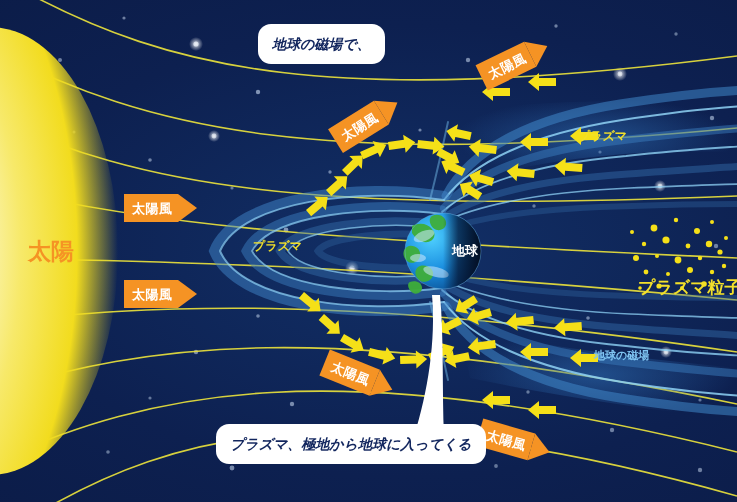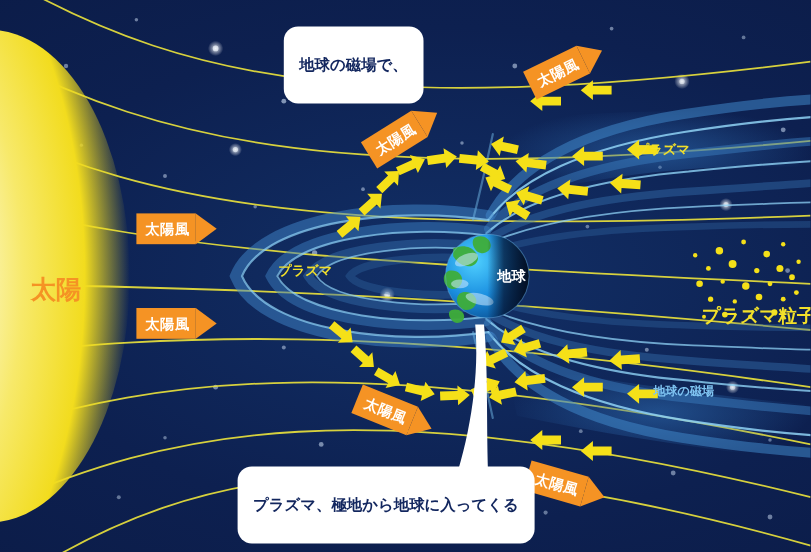--- a/index.html
+++ b/index.html
@@ -9,22 +9,22 @@
   #stage svg.layer{position:absolute;left:0;top:0;width:737px;height:502px;overflow:visible;}
 
   .sw-arrow{position:absolute;display:flex;align-items:center;}
   .sw-body{background:#f59324;color:#fff;font-weight:bold;font-size:13px;
            letter-spacing:.5px;padding:4px 5px 4px 8px;height:20px;
            display:flex;align-items:center;line-height:1;white-space:nowrap;}
   .sw-head{width:0;height:0;border-top:14px solid transparent;
            border-bottom:14px solid transparent;border-left:19px solid #f59324;}
 
   .callout{position:absolute;background:#fff;border-radius:13px;
-           padding:25px 14px;color:#12265e;font-weight:bold;font-size:14px;
-           line-height:1.45;text-align:center;white-space:nowrap;}
+           padding:10px 14px;color:#12265e;font-weight:bold;font-size:14px;
+           line-height:1.45;text-align:center;white-space:nowrap;font-style:italic;}
 
   .lbl{position:absolute;font-weight:bold;white-space:nowrap;}
   .lbl-plasma{color:#f2e02a;font-size:12px;}
   .lbl-field{color:#7fc4f2;font-size:11px;}
   .lbl-earth{color:#ffffff;font-size:13px;}
   .lbl-sun{color:#f59324;font-size:23px;}
   .lbl-particles{color:#f2e02a;font-size:17px;}
 </style>
 </head>
 <body>
@@ -254,21 +254,21 @@
         <circle cx="704" cy="284" r="2.8"></circle>
       <circle cx="726" cy="238" r="2.0"></circle>
         <circle cx="632" cy="232" r="2.0"></circle>
       <circle cx="724" cy="266" r="2.2"></circle>
         <circle cx="640" cy="288" r="1.8"></circle>
     </g>
 
     <path d="M432,295 C436,340 428,392 414,436 L444,436 C442,392 444,338 440,295 Z" fill="#ffffff"></path>
   </svg>
 
-  <div class="lbl lbl-sun" style="left:28px;top:236px;margin-top:12px;">太陽</div>
+  <div class="lbl lbl-sun" style="left:28px;top:236px;">太陽</div>
 
   <div class="sw-arrow" style="left:330px;top:108px;transform:rotate(-32deg);">
     <span class="sw-body">太陽風</span>
     <span class="sw-head"></span>
   </div>
 
   <div class="sw-arrow" style="left:478px;top:48px;transform:rotate(-26deg);">
     <span class="sw-body">太陽風</span>
     <span class="sw-head"></span>
   </div>

